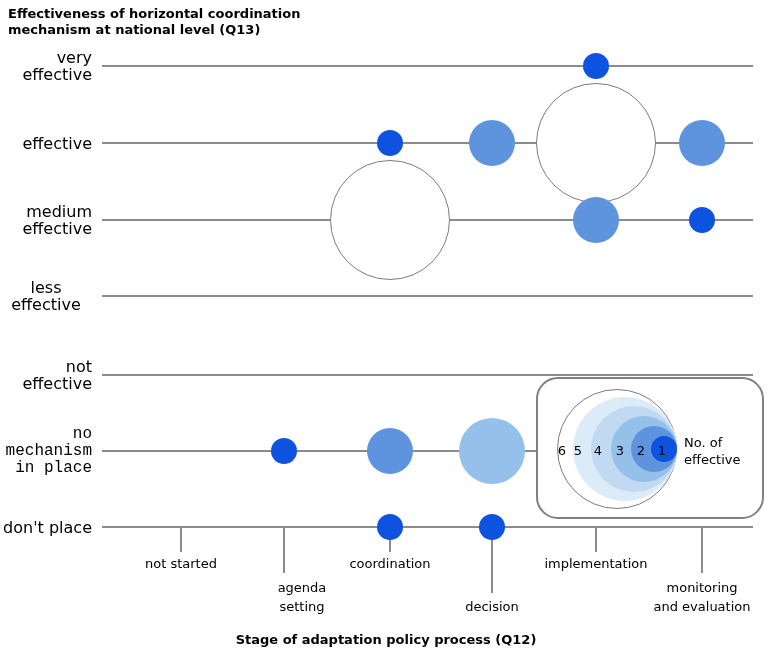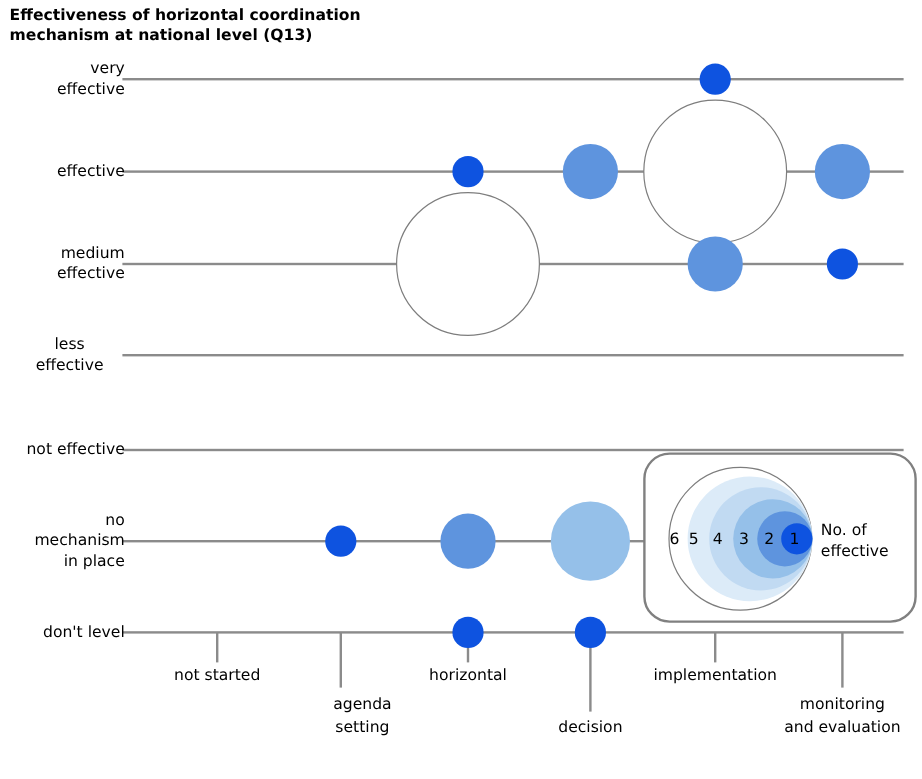--- a/index.html
+++ b/index.html
@@ -7,21 +7,21 @@
     position:relative;width:768px;height:649px;background:#ffffff;overflow:hidden;
     font-family:"DejaVu Sans","Liberation Sans",sans-serif;color:#000;
   }
   .pre{white-space:pre-line;}
   #chart-title{
     position:absolute;left:8px;top:6px;font-size:13px;font-weight:bold;line-height:16px;
   }
   .row-line{position:absolute;height:2px;background:#8b8b8b;}
   .y-label{
     position:absolute;left:0;width:96px;padding-right:4px;box-sizing:border-box;
-    text-align:right;font-size:13px;line-height:17px;transform:translateY(-50%);margin-left:12px;
+    text-align:right;font-size:16px;line-height:17px;transform:translateY(-50%);
   }
   .tick{position:absolute;width:2px;background:#8b8b8b;}
   .x-label{
     position:absolute;width:150px;font-size:13px;line-height:19px;text-align:center;
     display:flex;flex-direction:column;justify-content:flex-end;align-items:center;
   }
   .bubble{position:absolute;border-radius:50%;box-sizing:border-box;}
   .bubble.hollow{border:1.5px solid #7d7d7d;}
   #legend-box{
     position:absolute;left:536px;top:377px;width:228px;height:142px;
@@ -55,31 +55,31 @@
       <div class="y-label pre" style="top: 143px;">effective</div>
       <div class="row-line" style="left: 102px; width: 651px; top: 219px;"></div>
       <div class="y-label pre" style="top: 220px;">medium
 effective</div>
       <div class="row-line" style="left: 102px; width: 651px; top: 295px;"></div>
       <div class="y-label pre" style="top: 296px; text-align: center;">less
 effective</div>
       <div class="row-line" style="left: 102px; width: 651px; top: 374px;"></div>
       <div class="y-label pre" style="top: 375px;">not effective</div>
       <div class="row-line" style="left: 102px; width: 651px; top: 450px;"></div>
-      <div class="y-label pre" style="top: 451px;">no mechanism
+      <div class="y-label pre" style="top: 451px; font-family: Liberation Mono, monospace;">no mechanism
 in place</div>
       <div class="row-line" style="left: 102px; width: 651px; top: 526px;"></div>
-      <div class="y-label pre" style="top: 527px;">don't level</div>
+      <div class="y-label pre" style="top: 527px;">don't place</div>
       <div class="tick" style="left: 180px; top: 527px; height: 25px;"></div>
       <div class="x-label pre" style="left: 106px; top: 553px; height: 20px; justify-content: center; text-align: center;">not started</div>
       <div class="tick" style="left: 283px; top: 527px; height: 46px;"></div>
       <div class="x-label pre" style="left: 227px; top: 578px; height: 38px;">agenda
 setting</div>
       <div class="tick" style="left: 389px; top: 527px; height: 25px;"></div>
-      <div class="x-label pre" style="left: 315px; top: 553px; height: 20px; justify-content: center;">horizontal</div>
+      <div class="x-label pre" style="left: 315px; top: 553px; height: 20px; justify-content: center;">coordination</div>
       <div class="tick" style="left: 491px; top: 527px; height: 66px;"></div>
       <div class="x-label pre" style="left: 417px; top: 578px; height: 38px;">decision</div>
       <div class="tick" style="left: 595px; top: 527px; height: 25px;"></div>
       <div class="x-label pre" style="left: 521px; top: 553px; height: 20px; justify-content: center; text-align: right;">implementation</div>
       <div class="tick" style="left: 701px; top: 527px; height: 46px;"></div>
       <div class="x-label pre" style="left: 627px; top: 578px; height: 38px;">monitoring
 and evaluation</div>
       <div class="bubble hollow" title="implementation / effective: 6" style="left: 536px; top: 83px; height: 120px; width: 120px; background: rgb(255, 255, 255);"></div>
       <div class="bubble hollow" title="formulation / medium effective: 6" style="left: 330px; top: 160px; height: 120px; width: 120px; background: rgb(255, 255, 255);"></div>
       <div class="bubble" title="decision / no mechanism in place: 3" style="left: 459px; top: 418px; height: 66px; width: 66px; background: rgb(149, 192, 233);"></div>
@@ -106,13 +106,14 @@
       <div class="legend-num" style="left: 562px; top: 450px;">6</div>
       <div class="legend-num" style="left: 578px; top: 450px;">5</div>
       <div class="legend-num" style="left: 598px; top: 450px;">4</div>
       <div class="legend-num" style="left: 620px; top: 450px;">3</div>
       <div class="legend-num" style="left: 641px; top: 450px;">2</div>
       <div class="legend-num" style="left: 662px; top: 450px;">1</div>
     </div>
   <div id="legend-label" class="pre">No. of
 effective</div>
 
+  <div id="x-axis-title">Stage of adaptation policy process (Q12)</div>
 </div>
 
 </body></html>

